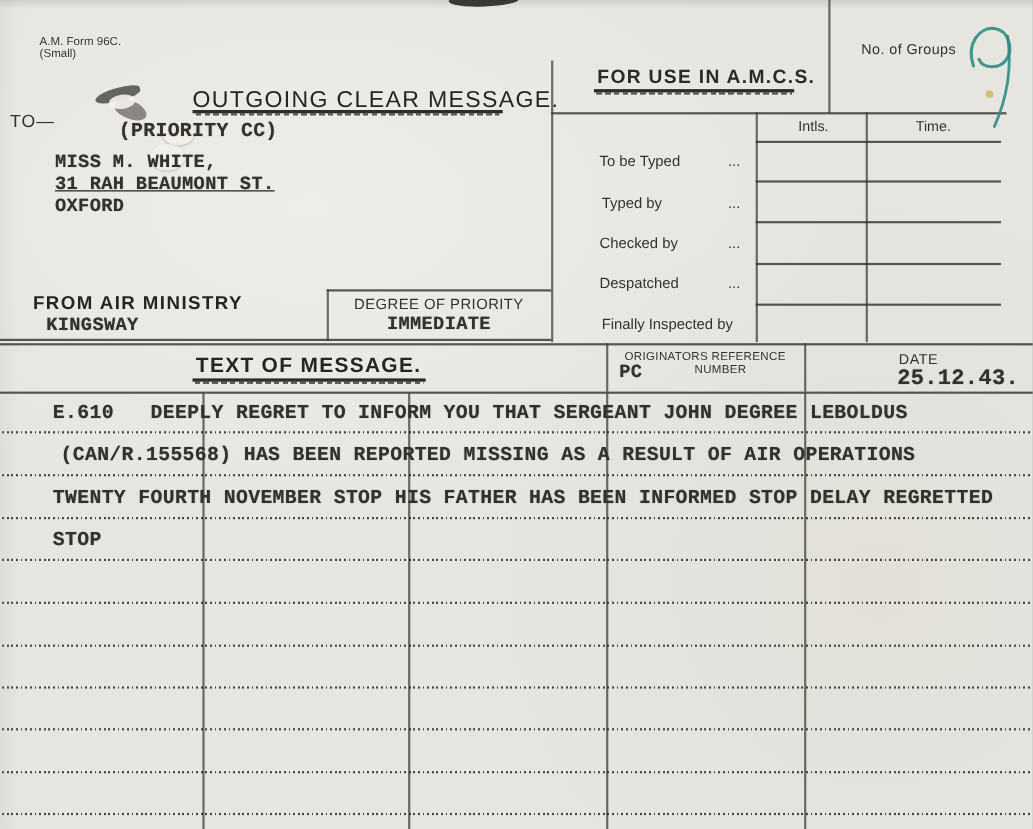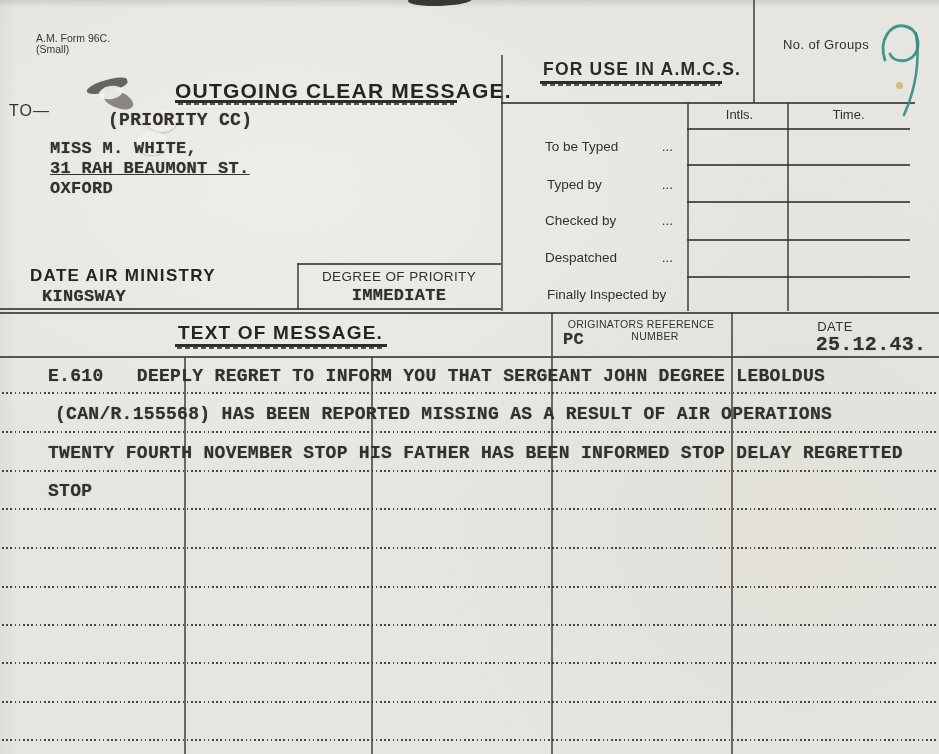--- a/index.html
+++ b/index.html
@@ -48,21 +48,21 @@
   <div class="blob" style="left:99px;top:86px;width:24px;height:13px;background:#f4f2ec;opacity:.9;transform:rotate(-8deg);"></div>
   <div class="blob" style="left:147px;top:110px;width:30px;height:22px;background:#f1efe8;opacity:.9;box-shadow:0 1px 2px rgba(80,75,65,.35);"></div>
   <div class="blob" style="left:136px;top:131px;width:32px;height:24px;background:#f2f0ea;opacity:.85;box-shadow:0 1px 2px rgba(80,75,65,.3);"></div>
   <div class="blob" style="left:896px;top:82px;width:7px;height:7px;background:#cdb26a;opacity:.8;"></div>
 
   <div class="abs sans" style="left:36px;top:34px;width:80px;font-size:10.5px;line-height:9px;text-align:left;color:#383631;">
     <div>A.M. Form 96C.</div>
     <div style="margin-top:1.5px;">(Small)</div>
   </div>
 
-  <div class="abs sans" style="left:175px;top:79px;font-size:21px;font-weight:bold;letter-spacing:1.2px;color:#262522;">OUTGOING CLEAR MESSAGE.</div>
+  <div class="abs sans" style="left:175px;top:79px;font-size:21px;font-weight:normal;letter-spacing:1.2px;color:#262522;">OUTGOING CLEAR MESSAGE.</div>
   <div class="rule-strong" style="left:175px;top:100px;width:282px;"></div>
   <div class="rule-dash" style="left:178px;top:103px;width:276px;"></div>
 
   <div class="abs sans" style="left:9px;top:102px;font-size:16px;letter-spacing:1px;color:#34322e;">TO—</div>
   <div class="abs typed" style="left:108px;top:110px;font-size:18px;">(PRIORITY CC)</div>
   <div class="abs typed" style="left:50px;top:139px;font-size:17px;">MISS M. WHITE,</div>
   <div class="abs typed" style="left:50px;top:159px;font-size:17px;text-decoration:underline;">31 RAH BEAUMONT ST.</div>
   <div class="abs typed" style="left:50px;top:179px;font-size:17px;">OXFORD</div>
 
   <div class="vline" style="left:501px;top:55px;height:256px;"></div>
@@ -104,21 +104,21 @@
   </div>
   <div class="abs sans" style="left:545px;top:250px;width:128px;font-size:13.5px;display:flex;justify-content:space-between;color:#33312d;">
     <span>Despatched</span>
       <span>...</span>
   </div>
   <div class="abs sans" style="left:547px;top:287px;width:140px;font-size:13.5px;display:flex;justify-content:space-between;color:#33312d;">
     <span>Finally Inspected by</span>
       <span></span>
   </div>
 
-  <div class="abs sans" style="left:30px;top:266px;font-size:17px;font-weight:bold;letter-spacing:1.3px;color:#262522;">DATE AIR MINISTRY</div>
+  <div class="abs sans" style="left:30px;top:266px;font-size:17px;font-weight:bold;letter-spacing:1.3px;color:#262522;">FROM AIR MINISTRY</div>
   <div class="abs typed" style="left:42px;top:287px;font-size:17px;">KINGSWAY</div>
 
   <div class="hline" style="left:297px;top:263px;width:204px;"></div>
   <div class="vline" style="left:297px;top:263px;height:47px;"></div>
   <div class="abs sans center" style="left:297px;top:269px;width:204px;font-size:13.5px;letter-spacing:.4px;color:#33312d;">DEGREE OF PRIORITY</div>
   <div class="abs typed center" style="left:297px;top:286px;width:204px;font-size:17px;display:flex;justify-content:center;">IMMEDIATE</div>
 
   <div class="hline" style="left:0;top:308px;width:501px;height:2px;"></div>
 
   <div class="hline" style="left:0;top:312px;width:939px;height:2px;"></div>

